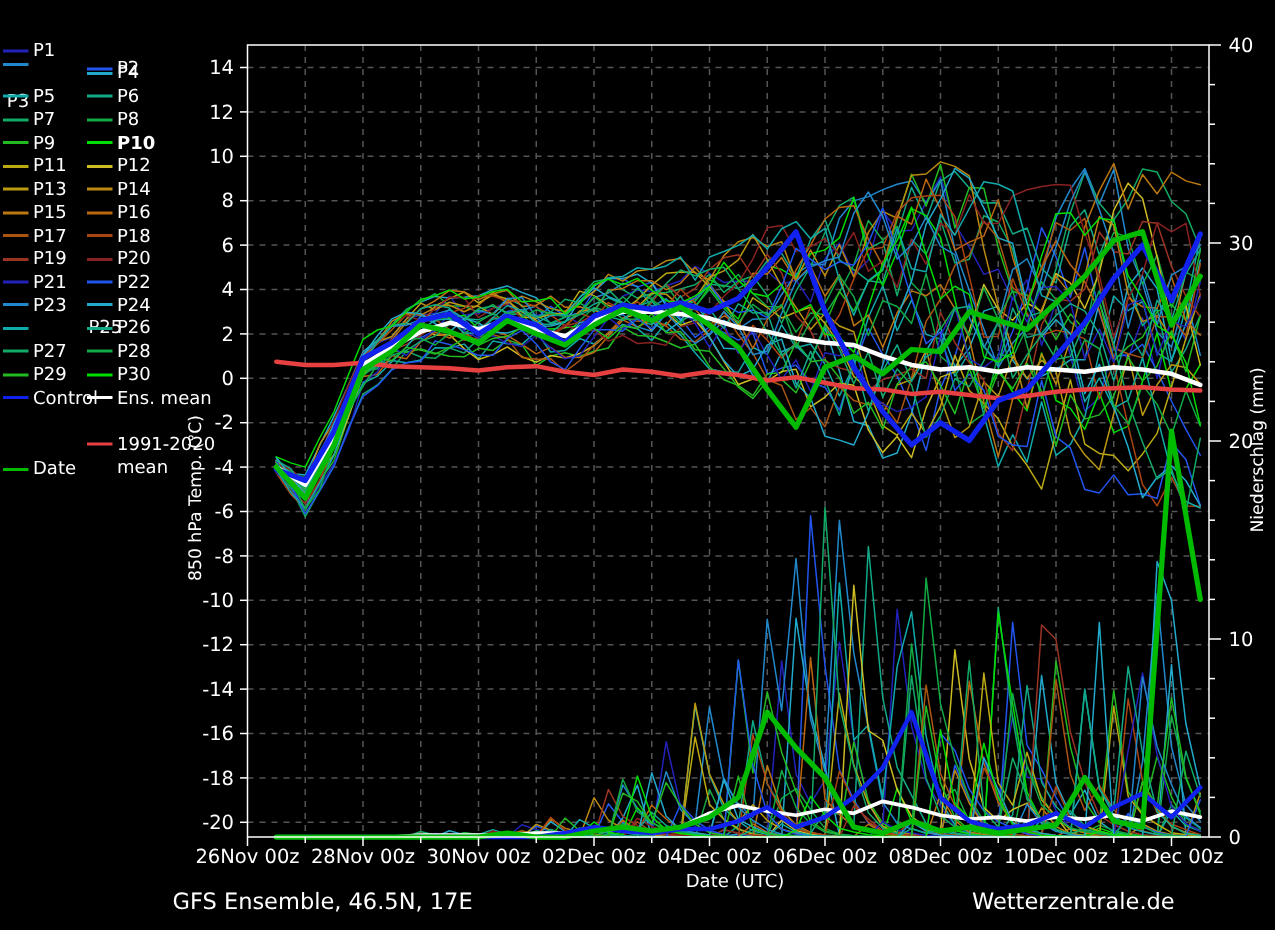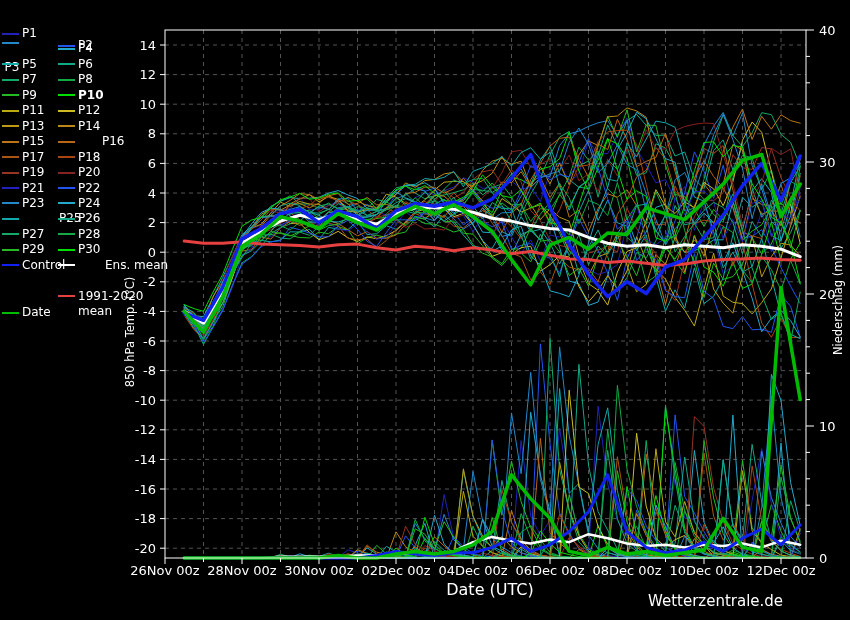--- a/index.html
+++ b/index.html
@@ -6,21 +6,21 @@
   #stage{position:relative;width:850px;height:620px;background:#000;overflow:hidden;
          font-family:"DejaVu Sans","Liberation Sans",sans-serif;color:#fff;}
   #title{position:absolute;top:4px;left:0;width:100%;text-align:center;
          font-size:15.5px;font-weight:bold;white-space:pre;letter-spacing:.2px;}
   #plot{position:absolute;left:0;top:0;}
   #legend{position:absolute;left:2px;top:27px;width:162px;font-size:12px;}
   .lg-entry{position:absolute;display:flex;align-items:center;white-space:nowrap;}
   .lg-swatch{display:inline-block;width:17px;height:0;border-top:2px solid #fff;margin-right:3px;flex:0 0 17px;}
   .lg-label{line-height:13px;}
   .ylab{position:absolute;white-space:nowrap;font-size:11.5px;transform:translate(-50%,-50%) rotate(-90deg);}
-  #xlabel{position:absolute;top:580px;left:380px;width:220px;text-align:center;font-size:16px;}
+  #xlabel{position:absolute;top:580px;left:380px;width:220px;text-align:center;font-size:12px;}
   #footer-left{position:absolute;left:115px;top:592px;font-size:15px;}
   #footer-right{position:absolute;left:648px;top:592px;font-size:15px;}
 </style>
 </head>
 <body>
 
 <div id="stage">
   <svg id="plot" width="850" height="620">
       <g stroke="#545454" stroke-width="1" stroke-dasharray="4 4">
         <line x1="165" x2="806" y1="45.0" y2="45.0"></line>
@@ -277,21 +277,21 @@
         <span class="lg-label">P13</span>
       </div>
       <div class="lg-entry" style="left: 56px; top: 92.7px;">
         <span class="lg-swatch" style="border-top-color: rgb(187, 136, 17);"></span>
         <span class="lg-label">P14</span>
       </div>
       <div class="lg-entry" style="left: 0px; top: 108.15px;">
         <span class="lg-swatch" style="border-top-color: rgb(187, 119, 17);"></span>
         <span class="lg-label">P15</span>
       </div>
-      <div class="lg-entry" style="left: 56px; top: 108.15px; gap: 24px;">
+      <div class="lg-entry" style="left: 56px; top: 108.15px;">
         <span class="lg-swatch" style="border-top-color: rgb(187, 102, 17);"></span>
         <span class="lg-label">P16</span>
       </div>
       <div class="lg-entry" style="left: 0px; top: 123.6px;">
         <span class="lg-swatch" style="border-top-color: rgb(170, 85, 17);"></span>
         <span class="lg-label">P17</span>
       </div>
       <div class="lg-entry" style="left: 56px; top: 123.6px;">
         <span class="lg-swatch" style="border-top-color: rgb(170, 68, 17);"></span>
         <span class="lg-label">P18</span>
@@ -341,31 +341,32 @@
         <span class="lg-label">P29</span>
       </div>
       <div class="lg-entry" style="left: 56px; top: 216.3px;">
         <span class="lg-swatch" style="border-top-color: rgb(0, 221, 0);"></span>
         <span class="lg-label">P30</span>
       </div>
       <div class="lg-entry" style="left: 0px; top: 231.75px;">
         <span class="lg-swatch" style="border-top-color: rgb(17, 34, 238);"></span>
         <span class="lg-label">Control</span>
       </div>
-      <div class="lg-entry" style="left: 56px; top: 231.75px; gap: 27px;">
+      <div class="lg-entry" style="left: 56px; top: 231.75px;">
         <span class="lg-swatch" style="border-top-color: rgb(255, 255, 255);"></span>
         <span class="lg-label">Ens. mean</span>
       </div>
       <div class="lg-entry" style="left: 56px; top: 262.65px;">
         <span class="lg-swatch" style="border-top-color: rgb(230, 64, 64);"></span>
         <span class="lg-label">1991-2020</span>
       </div>
       <div style="position: absolute; left: 76px; top: 276.65px;">mean</div>
       <div class="lg-entry" style="left: 0px; top: 279.1px;">
         <span class="lg-swatch" style="border-top-color: rgb(0, 187, 0);"></span>
         <span class="lg-label">Date</span>
       </div>
     </div>
   <div class="ylab" style="left:130px;top:332px;">850 hPa Temp. (°C)</div>
   <div class="ylab" style="left:838px;top:300px;">Niederschlag (mm)</div>
   <div id="xlabel">Date (UTC)</div>
+  <div id="footer-left">GFS Ensemble, 46.5N, 17E</div>
   <div id="footer-right">Wetterzentrale.de</div>
 </div>
 
 </body></html>

